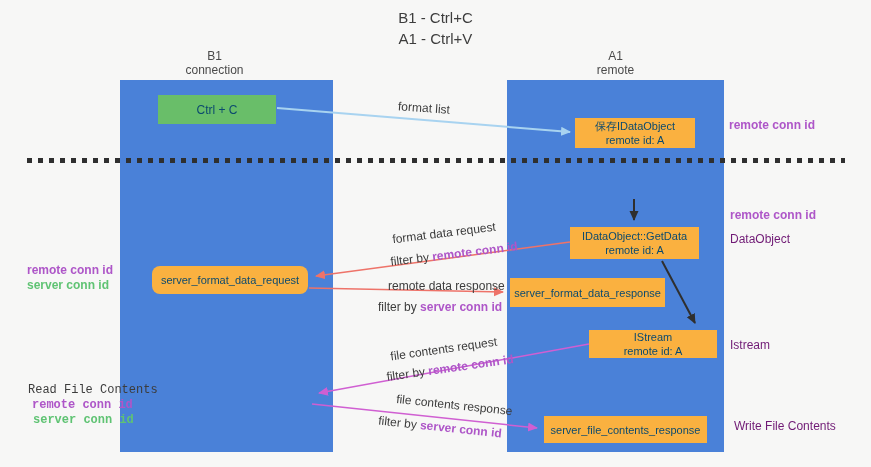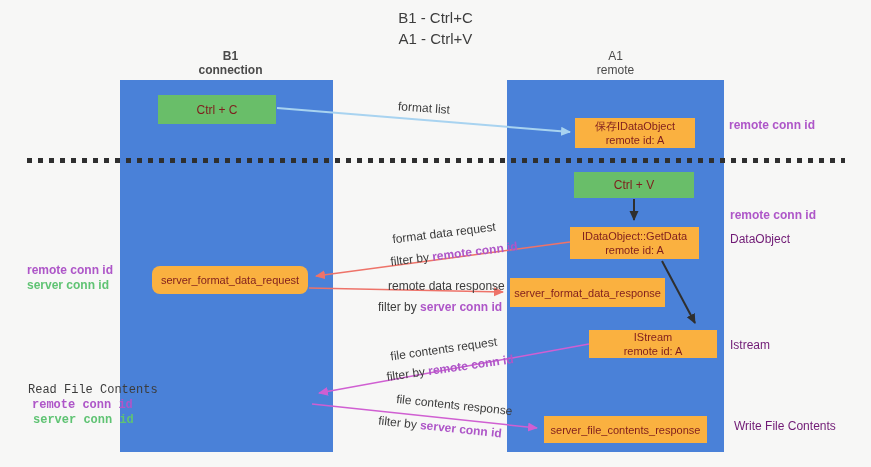--- a/index.html
+++ b/index.html
@@ -9,21 +9,21 @@
   .title{position:absolute;top:7px;left:0;width:100%;text-align:center;
          font-size:15px;line-height:21px;color:#3d3d3d;}
 
   .lane{position:absolute;background:#4a81d8;z-index:1;}
   .lane-hdr{position:absolute;text-align:center;font-size:12px;line-height:14px;color:#4a4a4a;z-index:2;}
 
   .divider{position:absolute;left:27px;top:158px;width:818px;height:5px;z-index:3;
            background:repeating-linear-gradient(90deg,#2f2f2f 0 5px,transparent 5px 11px);}
 
   .node{position:absolute;display:flex;flex-direction:column;align-items:center;justify-content:center;
-        color:#7f1d1d;text-align:center;font-size:11px;line-height:14px;z-index:5;}
+        color:#0c4a6e;text-align:center;font-size:11px;line-height:14px;z-index:5;}
   .node.green{background:#69be69;font-size:12px;}
   .node.orange{background:#fab140;}
 
   .arrow-layer{position:absolute;left:0;top:0;z-index:4;pointer-events:none;}
 
   .msg{position:absolute;font-size:12px;color:#3c3c3c;white-space:nowrap;z-index:6;}
   .kp{color:#ae56c8;font-weight:bold;}
   .kg{color:#5fc373;font-weight:bold;}
   .ann{position:absolute;font-size:12px;color:#701a75;white-space:nowrap;z-index:6;}
   .ann.bold-purple{color:#ae56c8;font-weight:bold;}
@@ -32,21 +32,21 @@
 </head>
 <body>
 
 <div class="canvas">
 
   <div class="title">
     <div>B1 - Ctrl+C</div>
     <div>A1 - Ctrl+V</div>
   </div>
 
-  <div class="lane-hdr" style="left:124px;top:49px;width:213px;font-weight:bold;">
+  <div class="lane-hdr" style="left:108px;top:49px;width:213px;">
     <div>B1</div>
     <div>connection</div>
   </div>
   <div class="lane-hdr" style="left:507px;top:49px;width:217px;">
     <div>A1</div>
     <div>remote</div>
   </div>
 
   <div class="lane" style="left:120px;top:80px;width:213px;height:372px;"></div>
   <div class="lane" style="left:507px;top:80px;width:217px;height:372px;"></div>
@@ -79,23 +79,20 @@
 
   <div class="node green" style="left:158px;top:95px;width:118px;height:29px;">
     <div>Ctrl + C</div>
   </div>
 
   <div class="node orange" style="left:575px;top:118px;width:120px;height:30px;">
     <div>保存IDataObject</div>
     <div>remote id: A</div>
   </div>
 
-  <div class="node green" style="left:574px;top:172px;width:120px;height:26px;">
-    <div>Ctrl + V</div>
-  </div>
 
   <div class="node orange" style="left:570px;top:227px;width:129px;height:32px;">
     <div>IDataObject::GetData</div>
     <div>remote id: A</div>
   </div>
 
   <div class="node orange" style="left:152px;top:266px;width:156px;height:28px;border-radius:8px;">
     <div>server_format_data_request</div>
   </div>
 

